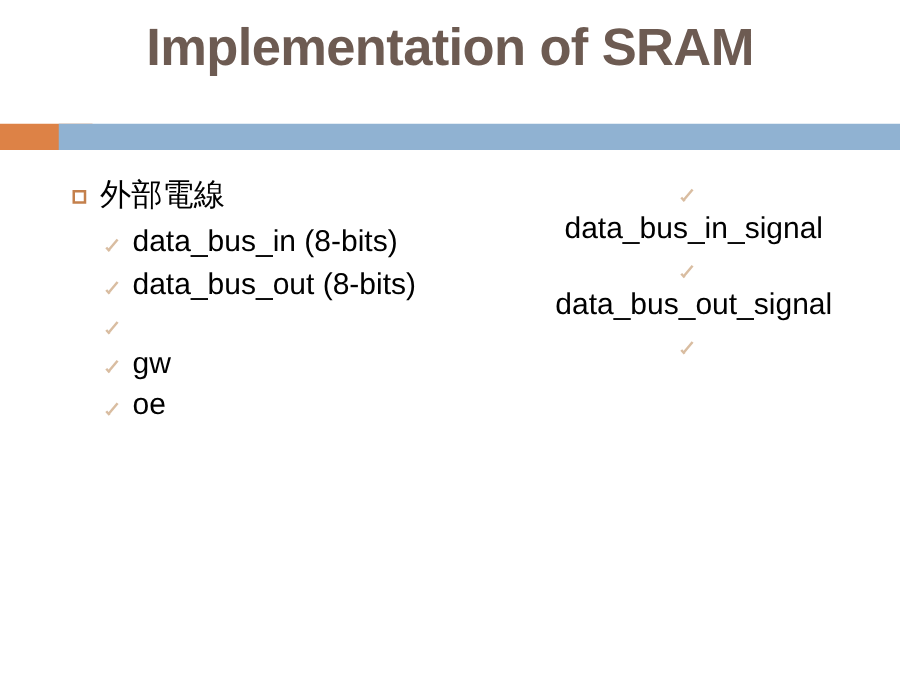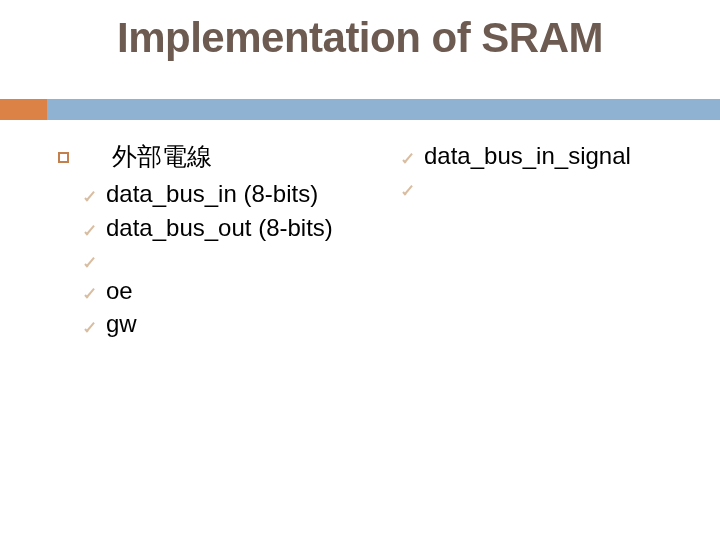--- a/index.html
+++ b/index.html
@@ -91,35 +91,34 @@
     border: 2px solid #c4804c;
     background: transparent;
     margin-top: 12px;
     margin-right: 11px;
   }
   .l1-text {
     font-size: 25px;
     line-height: 1.35;
     color: #000000;
     font-weight: normal;
-    margin-left: 32px;
   }
 
   
   .l2-list {
     margin: 0;
     padding: 0;
   }
   .l2-row {
     display: flex;
     align-items: center;
     margin-bottom: 2px;
   }
   .column.left  .l2-row { padding-left: 26px; }
-  .column.right .l2-row { padding-left: 24px; }
+  .column.right .l2-row { padding-left: 24px; flex-direction: column; }
 
   .check-bullet {
     flex: 0 0 auto;
     width: 15px;
     height: 15px;
     margin-top: 12px;
     margin-right: 7px;
     position: relative;
   }
   .check-bullet::before {
@@ -179,35 +178,39 @@
         </div>
         <div class="l2-row">
           <span class="check-bullet"></span>
           <span class="l2-text">data_bus_out (8-bits)</span>
         </div>
         <div class="l2-row">
           <span class="check-bullet"></span>
         </div>
         <div class="l2-row">
           <span class="check-bullet"></span>
+          <span class="l2-text">gw</span>
+        </div>
+        <div class="l2-row">
+          <span class="check-bullet"></span>
           <span class="l2-text">oe</span>
-        </div>
-        <div class="l2-row">
-          <span class="check-bullet"></span>
-          <span class="l2-text">gw</span>
         </div>
       </div>
     </div>
 
     <div class="column right">
       <div class="l2-list">
         <div class="l2-row">
           <span class="check-bullet"></span>
           <span class="l2-text">data_bus_in_signal</span>
         </div>
         <div class="l2-row">
           <span class="check-bullet"></span>
+          <span class="l2-text">data_bus_out_signal</span>
+        </div>
+        <div class="l2-row">
+          <span class="check-bullet"></span>
         </div>
       </div>
     </div>
 
   </div>
 </div>
 
 </body></html>

